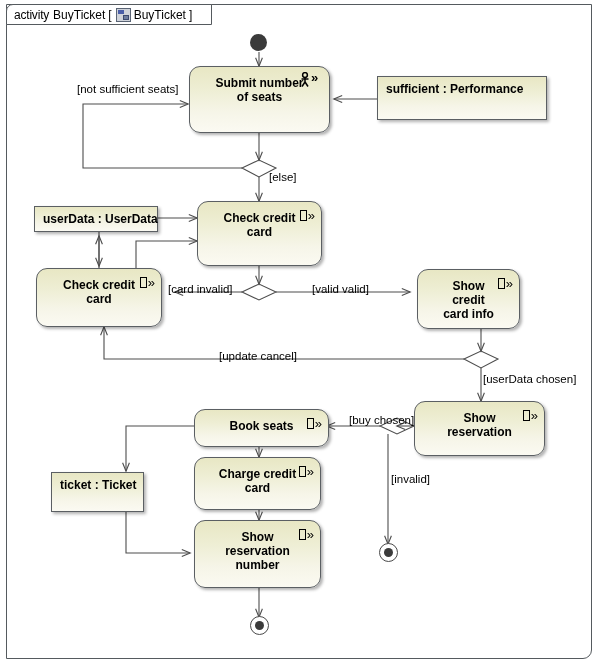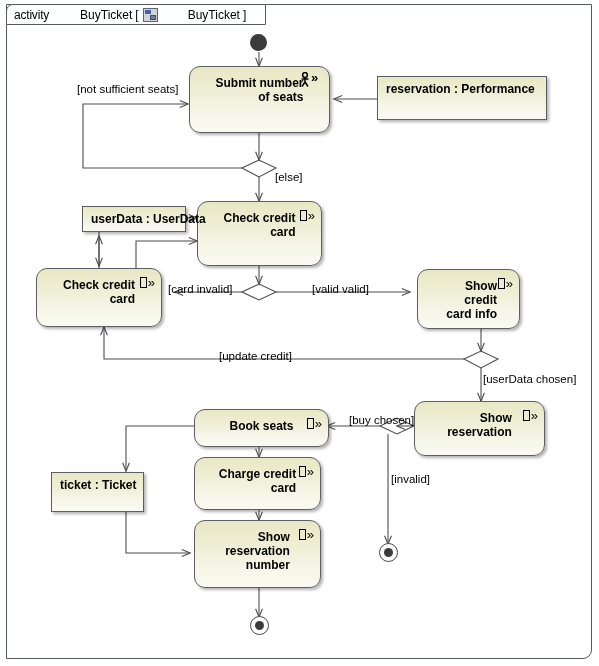--- a/index.html
+++ b/index.html
@@ -43,21 +43,21 @@
     white-space: nowrap;
     font-size: 12px;
     color: #000;
     
   }
   #frame-tab .kw {
     font-weight: normal;
     margin-right: 4px;
     letter-spacing: -0.2px;
   }
-  #frame-tab .nm { margin-right: 3px; margin-left: 27px; }
+  #frame-tab .nm { margin-right: 3px; }
   #frame-tab .br { margin-right: 3px; }
   .diag-icon {
     display: inline-block;
     width: 15px;
     height: 14px;
     position: relative;
     margin: 0 3px 0 1px;
     vertical-align: middle;
     background: #cfd3da;
     border: 1px solid #5a6475;
@@ -96,21 +96,20 @@
     justify-content: center;
   }
   .action {
     border-radius: 11px;
     padding-top: 9px;
   }
   .action .label {
     line-height: 14px;
     padding: 0 22px;
     white-space: pre-line;
-    text-align: right;
   }
   .objnode {
     border-radius: 0;
     align-items: flex-start;
     justify-content: flex-start;
   }
   .objnode .label {
     padding: 6px 8px 0 8px;
     line-height: 13px;
     text-align: left;
@@ -285,32 +284,32 @@
         <line x1="6" y1="5.4" x2="6" y2="10" stroke="#000" stroke-width="1.5"></line>
         <line x1="2.5" y1="7" x2="9.5" y2="7" stroke="#000" stroke-width="1.5"></line>
         <line x1="6" y1="10" x2="3" y2="14.5" stroke="#000" stroke-width="1.5"></line>
         <line x1="6" y1="10" x2="9" y2="14.5" stroke="#000" stroke-width="1.5"></line>
         <text x="12" y="10" font-size="13" font-family="'Liberation Sans',sans-serif" fill="#000">»</text>
       </svg>
     </span>
   </div>
 
   <div class="node objnode" style="left:377px; top:76px; width:170px; height:44px;">
-    <span class="label">reservation : Performance</span>
+    <span class="label">sufficient : Performance</span>
   </div>
 
   <div class="node action" style="left:197px; top:201px; width:125px; height:65px;">
     <span class="label">Check credit
 card</span>
     <span class="st-icon">
       <span class="glyph-box"></span><span class="chev">»</span>
     </span>
   </div>
 
-  <div class="node objnode" style="left:34px; top:206px; width:104px; height:26px;margin-left:48px;">
+  <div class="node objnode" style="left:34px; top:206px; width:124px; height:26px;">
     <span class="label">userData : UserData</span>
   </div>
 
   <div class="node action" style="left:36px; top:268px; width:126px; height:59px;">
     <span class="label">Check credit
 card</span>
     <span class="st-icon">
       <span class="glyph-box"></span><span class="chev">»</span>
     </span>
   </div>
@@ -354,27 +353,27 @@
       <span class="glyph-box"></span><span class="chev">»</span>
     </span>
   </div>
 
   <div class="node objnode" style="left:51px; top:472px; width:93px; height:40px;">
     <span class="label">ticket : Ticket</span>
   </div>
 
   <div class="elabel" style="left:77px; top:83px;">[not sufficient seats]</div>
 
-  <div class="elabel" style="left:275px; top:171px;">[else]</div>
+  <div class="elabel" style="left:269px; top:171px;">[else]</div>
 
   <div class="elabel" style="left:168px; top:283px;">[card invalid]</div>
 
   <div class="elabel" style="left:312px; top:283px;">[valid valid]</div>
 
-  <div class="elabel" style="left:219px; top:350px;">[update credit]</div>
+  <div class="elabel" style="left:219px; top:350px;">[update cancel]</div>
 
   <div class="elabel" style="left:483px; top:373px;">[userData chosen]</div>
 
   <div class="elabel" style="left:325px; top:414px;margin-left:24px;">[buy chosen]</div>
 
   <div class="elabel" style="left:391px; top:473px;">[invalid]</div>
 
 </div>
 
 </body></html>

